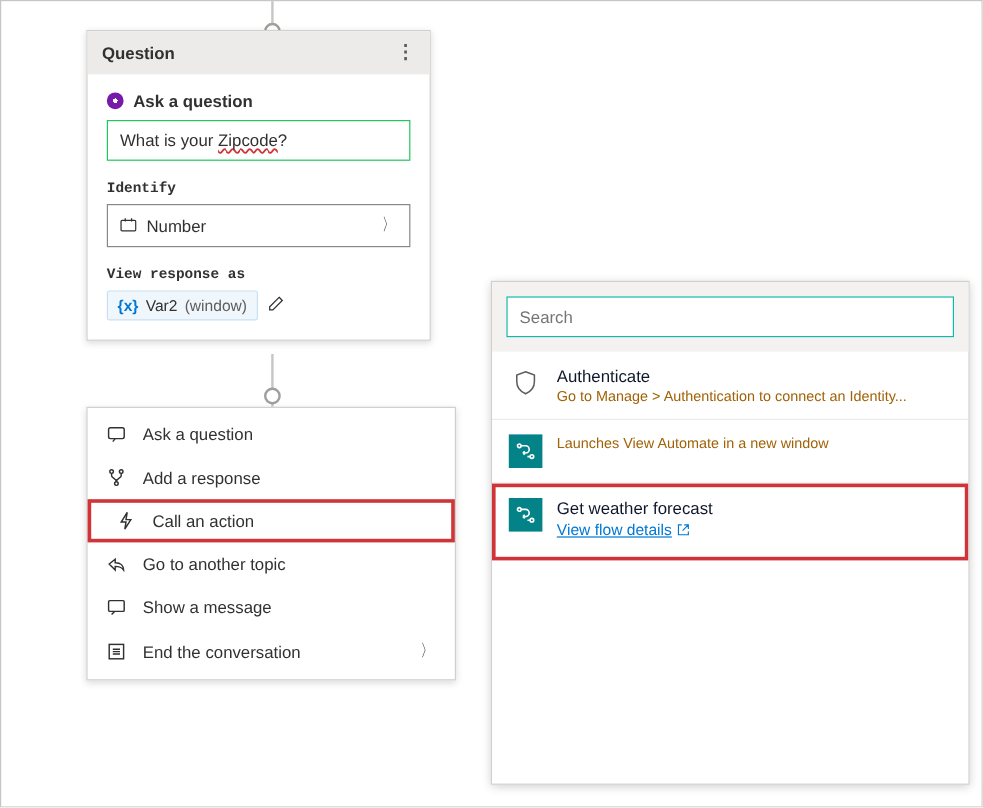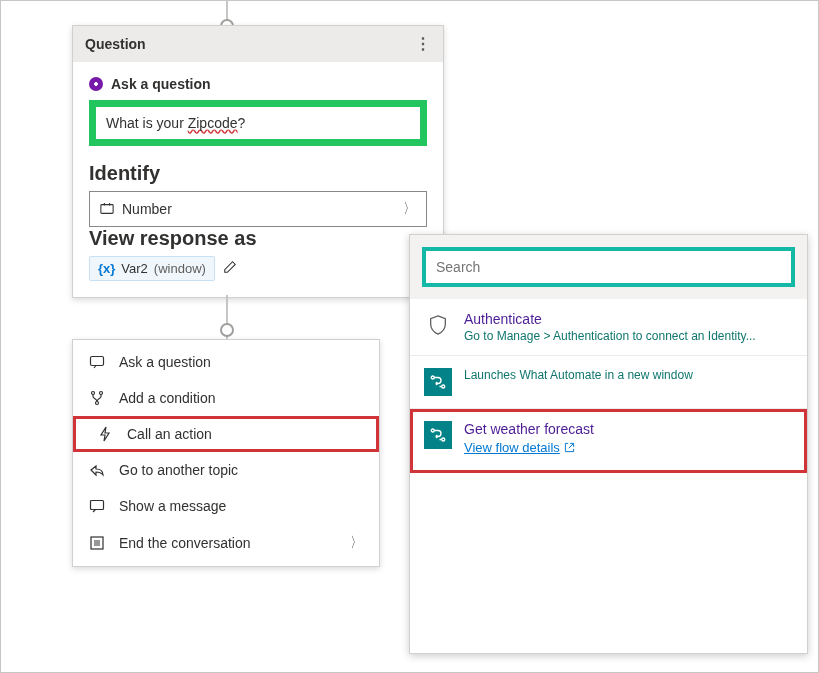--- a/index.html
+++ b/index.html
@@ -53,21 +53,21 @@
     border: 2px solid #a19f9d;
     border-radius: 50%;
     background: #fff;
   }
 
   
   .question-card {
     position: absolute;
     left: 71px;
     top: 24px;
-    width: 372px;
+    width: 287px;
     background: #fff;
     border: 1px solid #d2d0ce;
     box-shadow: 0 2px 6px rgba(0,0,0,0.15);
   }
   .question-header {
     background: #edebe9;
     padding: 10px 12px;
     font-weight: 600;
     display: flex;
     align-items: center;
@@ -99,38 +99,40 @@
     display:flex;
     align-items:center;
     justify-content:center;
   }
   .purple-dot::after{
     content:"";
     width:6px; height:6px; background:#fff;
     -webkit-mask: radial-gradient(circle at center, #fff 0 2px, transparent 2px);
   }
   .text-input-box {
-    border: 7px solid #22c55e;
+    border: 1px solid #22c55e;
     padding: 8px 10px;
     font-size: 14px;
     margin-bottom: 16px;
     background:#fff;
   }
   .text-input-box .typo { text-decoration: underline wavy #d13438; text-decoration-skip-ink: none; }
   .section-label {
     font-weight: 600;
     margin-bottom: 6px;
-    font-size: 20px;
+    font-size: 12px;
+    font-family: Liberation Mono, monospace;
   }
   .select-box {
     border: 1px solid #8a8886;
     padding: 8px 10px;
     display: flex;
     align-items: center;
     justify-content: space-between;
+    margin-bottom: 16px;
     background:#fff;
     cursor:pointer;
   }
   .select-box .left {
     display: flex;
     align-items: center;
     gap: 8px;
   }
   .chevron {
     font-size: 14px;
@@ -190,21 +192,21 @@
     box-shadow: 0 2px 8px rgba(0,0,0,0.2);
     display:flex;
     flex-direction:column;
   }
   .flyout-search {
     padding: 12px;
     background: #f3f2f1;
   }
   .search-input {
     width: 100%;
-    border: 4px solid #14b8a6;
+    border: 1px solid #14b8a6;
     padding: 8px 10px;
     font-size: 14px;
     font-family: inherit;
     background:#fff;
   }
   .flyout-list { flex:1; overflow:auto; }
   .flyout-item {
     display:flex;
     gap:12px;
     padding: 12px 14px;
@@ -223,22 +225,22 @@
     height: 28px;
     background: #038387;
     display:flex;
     align-items:center;
     justify-content:center;
     flex-shrink:0;
   }
   .flyout-icon.shield {
     background:transparent;
   }
-  .flyout-texts .title { font-size:14px; color:#4c1d95; margin-bottom:2px; }
-  .flyout-texts .sub { font-size:12px; color:#0f766e; white-space:nowrap; overflow:hidden; text-overflow:ellipsis; max-width: 320px; }
+  .flyout-texts .title { font-size:14px; color:#0f172a; margin-bottom:2px; }
+  .flyout-texts .sub { font-size:12px; color:#a16207; white-space:nowrap; overflow:hidden; text-overflow:ellipsis; max-width: 320px; }
   .flyout-texts .link { font-size:13px; color:#0078d4; text-decoration:underline; cursor:pointer; display:inline-flex; align-items:center; gap:4px;text-align:right; }
 </style>
 </head>
 <body>
 
 <div class="canvas">
 
   <div class="connector-top"></div>
   <div class="connector-circle-top"></div>
 
@@ -303,21 +305,21 @@
       <div class="action-item">
         <span class="left">
           <span class="icon">
             <svg width="16" height="16" viewBox="0 0 16 16" fill="none" stroke="#323130" stroke-width="1.2">
               <circle cx="4" cy="3" r="1.5"></circle>
               <circle cx="12" cy="3" r="1.5"></circle>
               <circle cx="8" cy="13" r="1.5"></circle>
               <path d="M4 4.5v2c0 2 4 2 4 5M12 4.5v2c0 2-4 2-4 5"></path>
             </svg>
           </span>
-          <span>Add a condition</span>
+          <span>Add a response</span>
         </span>
         <span></span>
       </div>
       <div class="action-item highlighted">
         <span class="left">
           <span class="icon">
             <svg width="16" height="16" viewBox="0 0 16 16" fill="none" stroke="#323130" stroke-width="1.2">
               <path d="M9 1L4 9h4l-1 6 5-8H8l1-6z"></path>
             </svg>
           </span>
@@ -380,21 +382,21 @@
         </div>
         <div class="flyout-item">
           <span class="flyout-icon">
             <svg width="18" height="18" viewBox="0 0 24 24" fill="none" stroke="#fff" stroke-width="1.8">
               <circle cx="5" cy="6" r="2"></circle>
               <circle cx="19" cy="18" r="2"></circle>
               <path d="M7 6h5a4 4 0 014 4v0a4 4 0 01-4 4H9m0 0l2-2m-2 2l2 2M17 18h-3"></path>
             </svg>
           </span>
           <div class="flyout-texts">
-            <div class="sub">Launches What Automate in a new window</div>
+            <div class="sub">Launches View Automate in a new window</div>
           </div>
         </div>
         <div class="flyout-item highlighted">
           <span class="flyout-icon">
             <svg width="18" height="18" viewBox="0 0 24 24" fill="none" stroke="#fff" stroke-width="1.8">
               <circle cx="5" cy="6" r="2"></circle>
               <circle cx="19" cy="18" r="2"></circle>
               <path d="M7 6h5a4 4 0 014 4v0a4 4 0 01-4 4H9m0 0l2-2m-2 2l2 2M17 18h-3"></path>
             </svg>
           </span>

